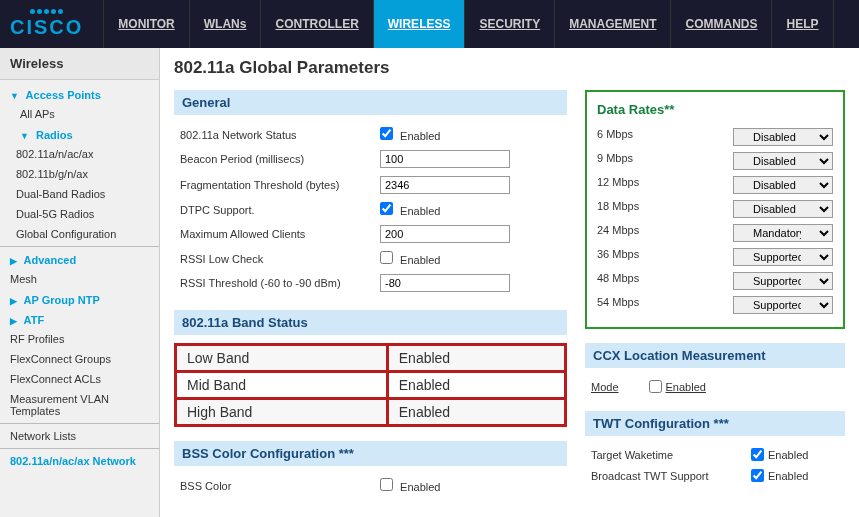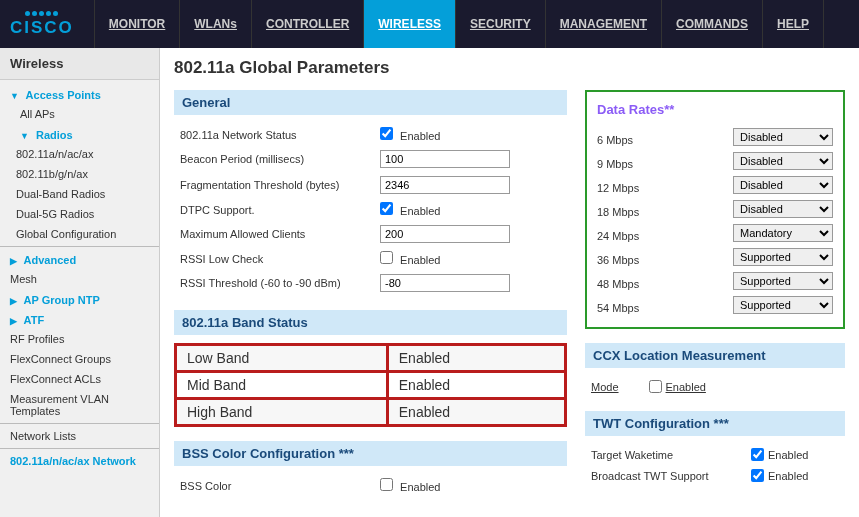--- a/index.html
+++ b/index.html
@@ -25,21 +25,21 @@
       margin-bottom: 2px;
     }
     .cisco-logo .dots span {
       width: 5px;
       height: 5px;
       border-radius: 50%;
       background: #049fd9;
     }
     .cisco-logo .cisco-text {
       color: #049fd9;
-      font-size: 17px;
+      font-size: 20px;
       font-weight: bold;
       letter-spacing: 2px;
     }
     .nav-menu {
       display: flex;
       align-items: center;
       gap: 0;
       flex: 1;
     }
     .nav-item {
@@ -193,37 +193,37 @@
 
     
     .data-rates-box {
       border: 2px solid #2a9a2a;
       padding: 10px;
       margin-bottom: 14px;
     }
     .data-rates-title {
       font-size: 13px;
       font-weight: bold;
-      color: #8b5cf6;
+      color: #15803d;
       margin-bottom: 8px;
     }
     .rate-row {
       display: flex;
-      align-items: flex-end;
+      align-items: flex-start;
       justify-content: space-between;
       padding: 3px 0;
       font-size: 11px;
     }
     .rate-label {
       width: 70px;
     }
     .rate-select {
       font-size: 11px;
       border: 1px solid #999;
-      padding: 1px 2px;
+      padding: 1px 15px;
       width: 100px;
     }
 
     
     .ccx-section {
       margin-bottom: 14px;
     }
     .ccx-row {
       display: flex;
       align-items: center;

